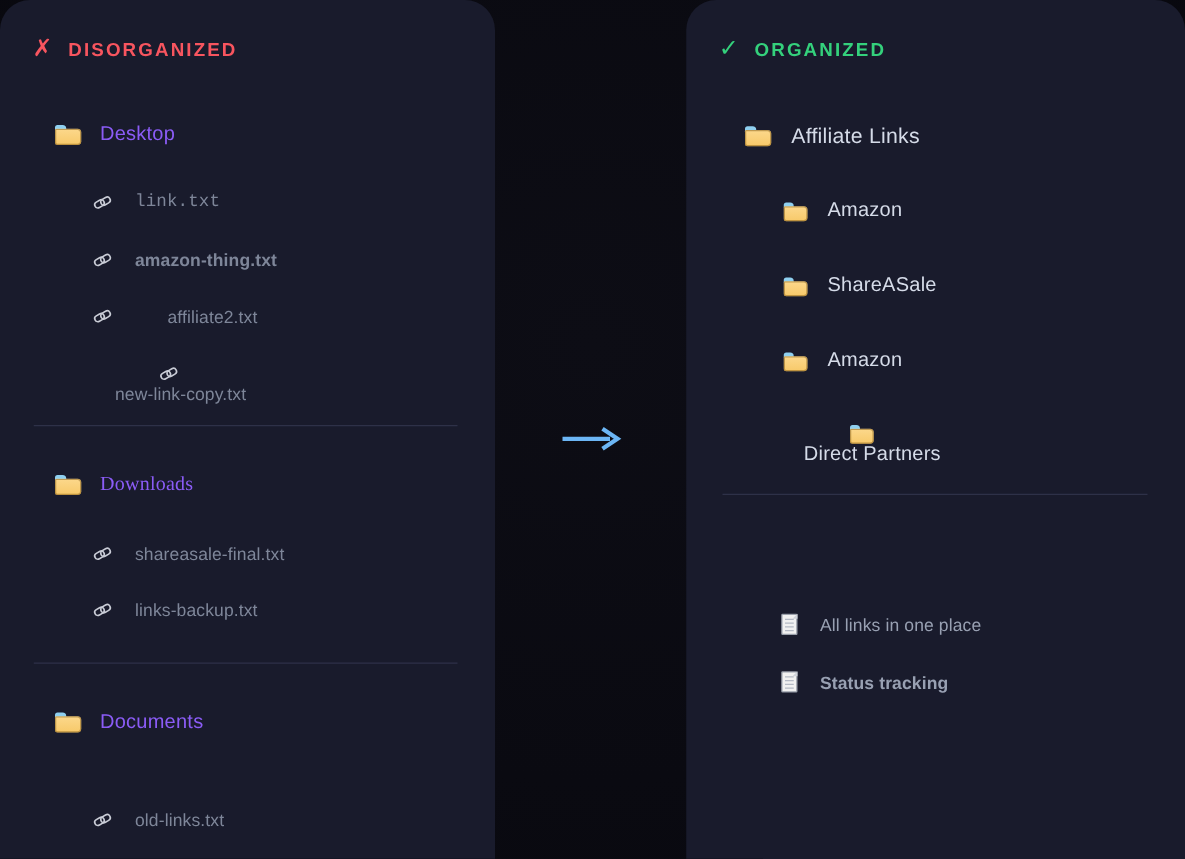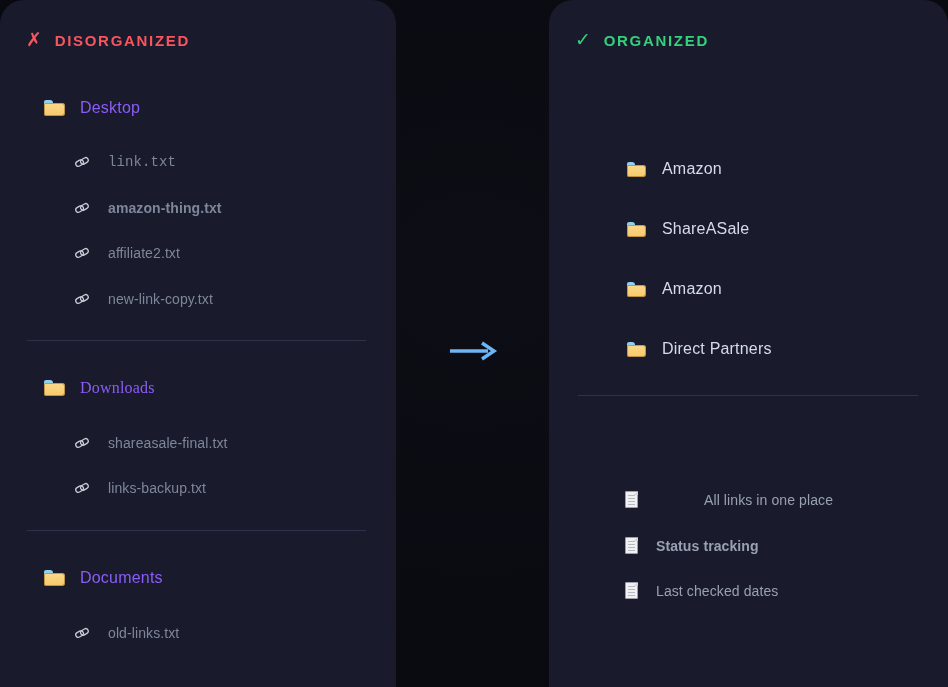--- a/index.html
+++ b/index.html
@@ -207,31 +207,31 @@
     <div class="row" style="left:74px; top:200px;">
       <span class="icon chain">
         <svg width="16" height="16" viewBox="0 0 16 16" fill="none" stroke="currentColor" stroke-width="1.3">
           <rect x="1.6" y="6.6" width="8" height="5" rx="2.5" transform="rotate(-30 5.6 9.1)"></rect>
           <rect x="6.4" y="4.4" width="8" height="5" rx="2.5" transform="rotate(-30 10.4 6.9)"></rect>
         </svg>
       </span>
       <span class="label-file-l" style="margin-left:18px;font-weight:bold;">amazon-thing.txt</span>
     </div>
 
-    <div class="row" style="left:74px; top:245px;">
+    <div class="row" style="left:74px; top:245px;gap:26px;">
       <span class="icon chain">
         <svg width="16" height="16" viewBox="0 0 16 16" fill="none" stroke="currentColor" stroke-width="1.3">
           <rect x="1.6" y="6.6" width="8" height="5" rx="2.5" transform="rotate(-30 5.6 9.1)"></rect>
           <rect x="6.4" y="4.4" width="8" height="5" rx="2.5" transform="rotate(-30 10.4 6.9)"></rect>
         </svg>
       </span>
       <span class="label-file-l" style="margin-left:18px;">affiliate2.txt</span>
     </div>
 
-    <div class="row" style="left:74px; top:291px;">
+    <div class="row" style="left:74px; top:291px;flex-direction:column;">
       <span class="icon chain">
         <svg width="16" height="16" viewBox="0 0 16 16" fill="none" stroke="currentColor" stroke-width="1.3">
           <rect x="1.6" y="6.6" width="8" height="5" rx="2.5" transform="rotate(-30 5.6 9.1)"></rect>
           <rect x="6.4" y="4.4" width="8" height="5" rx="2.5" transform="rotate(-30 10.4 6.9)"></rect>
         </svg>
       </span>
       <span class="label-file-l" style="margin-left:18px;">new-link-copy.txt</span>
     </div>
 
     <div class="divider" style="left:27px; top:340px; width:339px;"></div>
@@ -261,21 +261,21 @@
       <span class="label-file-l" style="margin-left:18px;">links-backup.txt</span>
     </div>
 
     <div class="divider" style="left:27px; top:530px; width:339px;"></div>
 
     <div class="row" style="left:44px; top:569px;">
       <span class="icon folder"></span>
       <span class="label-folder-l" style="margin-left:15px;">Documents</span>
     </div>
 
-    <div class="row" style="left:74px; top:625px;justify-content:flex-end;">
+    <div class="row" style="left:74px; top:648px;justify-content:flex-end;">
       <span class="icon chain">
         <svg width="16" height="16" viewBox="0 0 16 16" fill="none" stroke="currentColor" stroke-width="1.3">
           <rect x="1.6" y="6.6" width="8" height="5" rx="2.5" transform="rotate(-30 5.6 9.1)"></rect>
           <rect x="6.4" y="4.4" width="8" height="5" rx="2.5" transform="rotate(-30 10.4 6.9)"></rect>
         </svg>
       </span>
       <span class="label-file-l" style="margin-left:18px;">old-links.txt</span>
     </div>
 
   </div>
@@ -287,54 +287,54 @@
     </svg>
   </div>
 
   <div class="panel panel-right">
 
     <div class="panel-header" style="left:26px;">
       <span class="hdr-glyph hdr-check">✓</span>
       <span>ORGANIZED</span>
     </div>
 
+    <div class="row" style="left:47px; top:99px;">
+      <span class="icon folder"></span>
+      <span class="label-folder-r" style="margin-left:16px; font-size:17px;">Affiliate Links</span>
+    </div>
 
     <div class="row" style="left:78px; top:160px;">
       <span class="icon folder sm"></span>
       <span class="label-folder-r" style="margin-left:16px;">Amazon</span>
     </div>
 
     <div class="row" style="left:78px; top:220px;">
       <span class="icon folder sm"></span>
       <span class="label-folder-r" style="margin-left:16px;">ShareASale</span>
     </div>
 
     <div class="row" style="left:78px; top:280px;">
       <span class="icon folder sm"></span>
       <span class="label-folder-r" style="margin-left:16px;">Amazon</span>
     </div>
 
-    <div class="row" style="left:78px; top:340px;">
+    <div class="row" style="left:78px; top:340px;flex-direction:column;">
       <span class="icon folder sm"></span>
       <span class="label-folder-r" style="margin-left:16px;">Direct Partners</span>
     </div>
 
     <div class="divider" style="left:29px; top:395px; width:340px;"></div>
 
 
-    <div class="row" style="left:76px; top:491px;gap:48px;">
+    <div class="row" style="left:76px; top:491px;">
       <span class="icon doc"></span>
       <span class="label-file-r" style="margin-left:18px;">All links in one place</span>
     </div>
 
     <div class="row" style="left:76px; top:537px;font-weight:bold;">
       <span class="icon doc"></span>
       <span class="label-file-r" style="margin-left:18px;">Status tracking</span>
     </div>
 
-    <div class="row" style="left:76px; top:582px;">
-      <span class="icon doc"></span>
-      <span class="label-file-r" style="margin-left:18px;">Last checked dates</span>
-    </div>
 
   </div>
 
 </div>
 
 </body></html>

